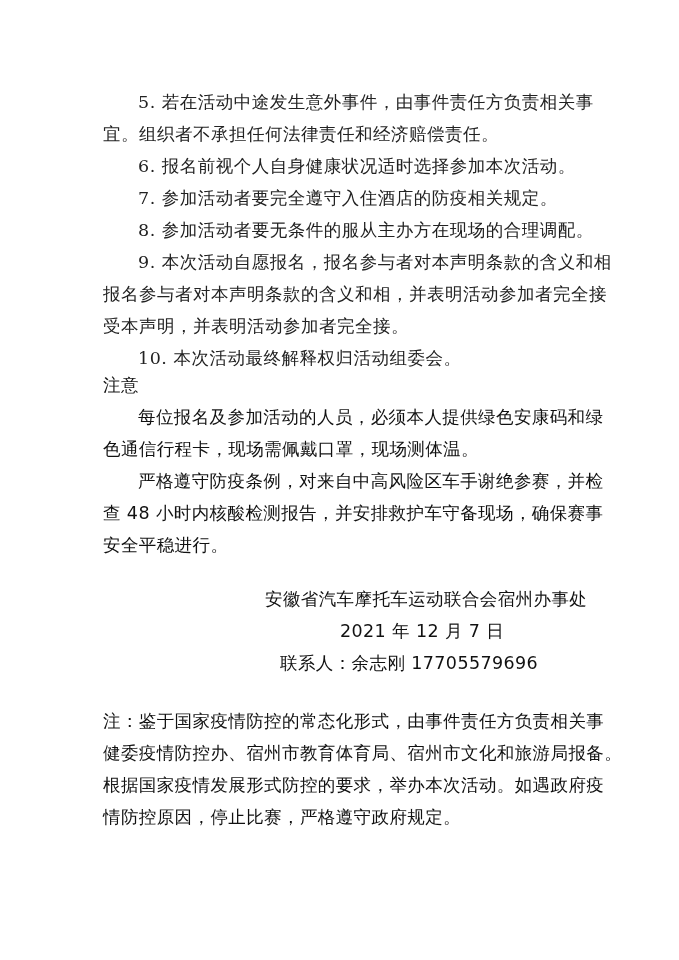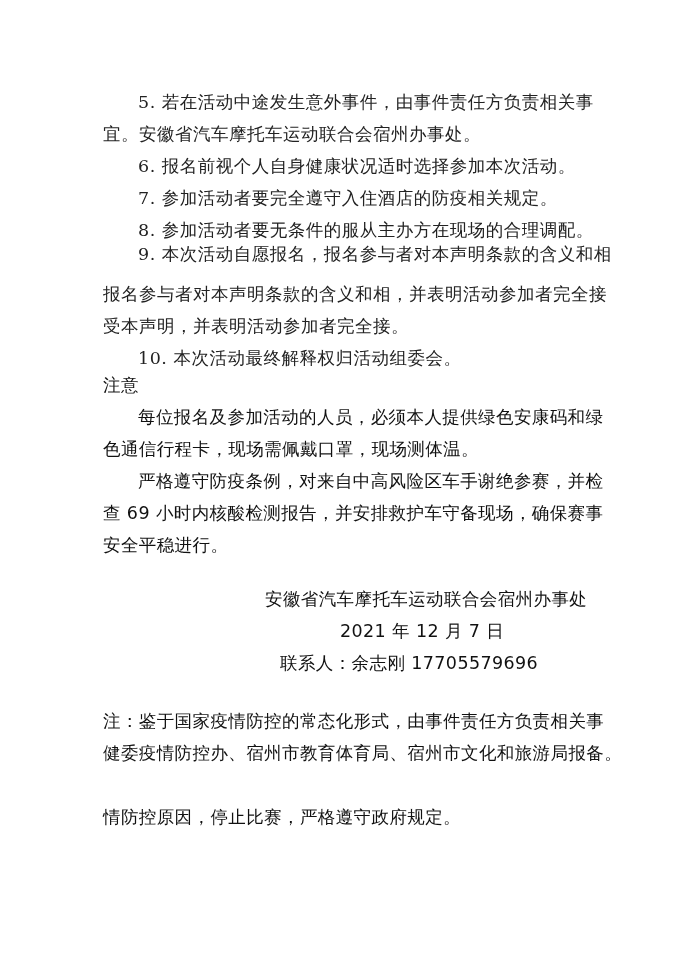--- a/index.html
+++ b/index.html
@@ -14,44 +14,45 @@
   .serif { font-family: "DejaVu Serif", "Liberation Serif", serif; font-size: 17.5px; letter-spacing: 0.5px; color: #222; }
   .bold { font-family: "DejaVu Sans", "Liberation Sans", sans-serif; font-weight: normal; font-size: 17.5px; letter-spacing: 0.4px; color: #111; }
   .indent { left: 138px; }
 </style>
 </head>
 <body>
 
 <div class="page">
 
   <div class="line serif indent" style="top:90px">5. 若在活动中途发生意外事件，由事件责任方负责相关事</div>
-  <div class="line serif" style="top:122px">宜。安徽省汽车摩托车运动联合会宿州办事处。</div>
+  <div class="line serif" style="top:122px">宜。组织者不承担任何法律责任和经济赔偿责任。</div>
 
   <div class="line serif indent" style="top:154px">6. 报名前视个人自身健康状况适时选择参加本次活动。</div>
 
   <div class="line serif indent" style="top:186px">7. 参加活动者要完全遵守入住酒店的防疫相关规定。</div>
 
   <div class="line serif indent" style="top:218px">8. 参加活动者要无条件的服从主办方在现场的合理调配。</div>
 
-  <div class="line serif indent" style="top:242px">9. 本次活动自愿报名，报名参与者对本声明条款的含义和相</div>
+  <div class="line serif indent" style="top:250px">9. 本次活动自愿报名，报名参与者对本声明条款的含义和相</div>
   <div class="line serif" style="top:282px">报名参与者对本声明条款的含义和相，并表明活动参加者完全接</div>
   <div class="line serif" style="top:314px">受本声明，并表明活动参加者完全接。</div>
 
   <div class="line serif indent" style="top:346px">10. 本次活动最终解释权归活动组委会。</div>
 
   <div class="line bold" style="top:373px">注意</div>
 
   <div class="line bold indent" style="top:405px">每位报名及参加活动的人员，必须本人提供绿色安康码和绿</div>
   <div class="line bold" style="top:437px">色通信行程卡，现场需佩戴口罩，现场测体温。</div>
 
   <div class="line bold indent" style="top:469px">严格遵守防疫条例，对来自中高风险区车手谢绝参赛，并检</div>
-  <div class="line bold" style="top:501px">查 69 小时内核酸检测报告，并安排救护车守备现场，确保赛事</div>
+  <div class="line bold" style="top:501px">查 48 小时内核酸检测报告，并安排救护车守备现场，确保赛事</div>
   <div class="line bold" style="top:533px">安全平稳进行。</div>
 
   <div class="line bold" style="top:587px; left:265px;text-align:right;">安徽省汽车摩托车运动联合会宿州办事处</div>
   <div class="line bold" style="top:619px; left:340px;">2021 年 12 月 7 日</div>
   <div class="line bold" style="top:651px; left:280px;text-align:right;">联系人：余志刚 17705579696</div>
 
   <div class="line bold" style="top:709px">注：鉴于国家疫情防控的常态化形式，由事件责任方负责相关事</div>
   <div class="line bold" style="top:741px">健委疫情防控办、宿州市教育体育局、宿州市文化和旅游局报备。</div>
+  <div class="line bold" style="top:773px">根据国家疫情发展形式防控的要求，举办本次活动。如遇政府疫</div>
   <div class="line bold" style="top:805px">情防控原因，停止比赛，严格遵守政府规定。</div>
 
 </div>
 
 </body></html>

